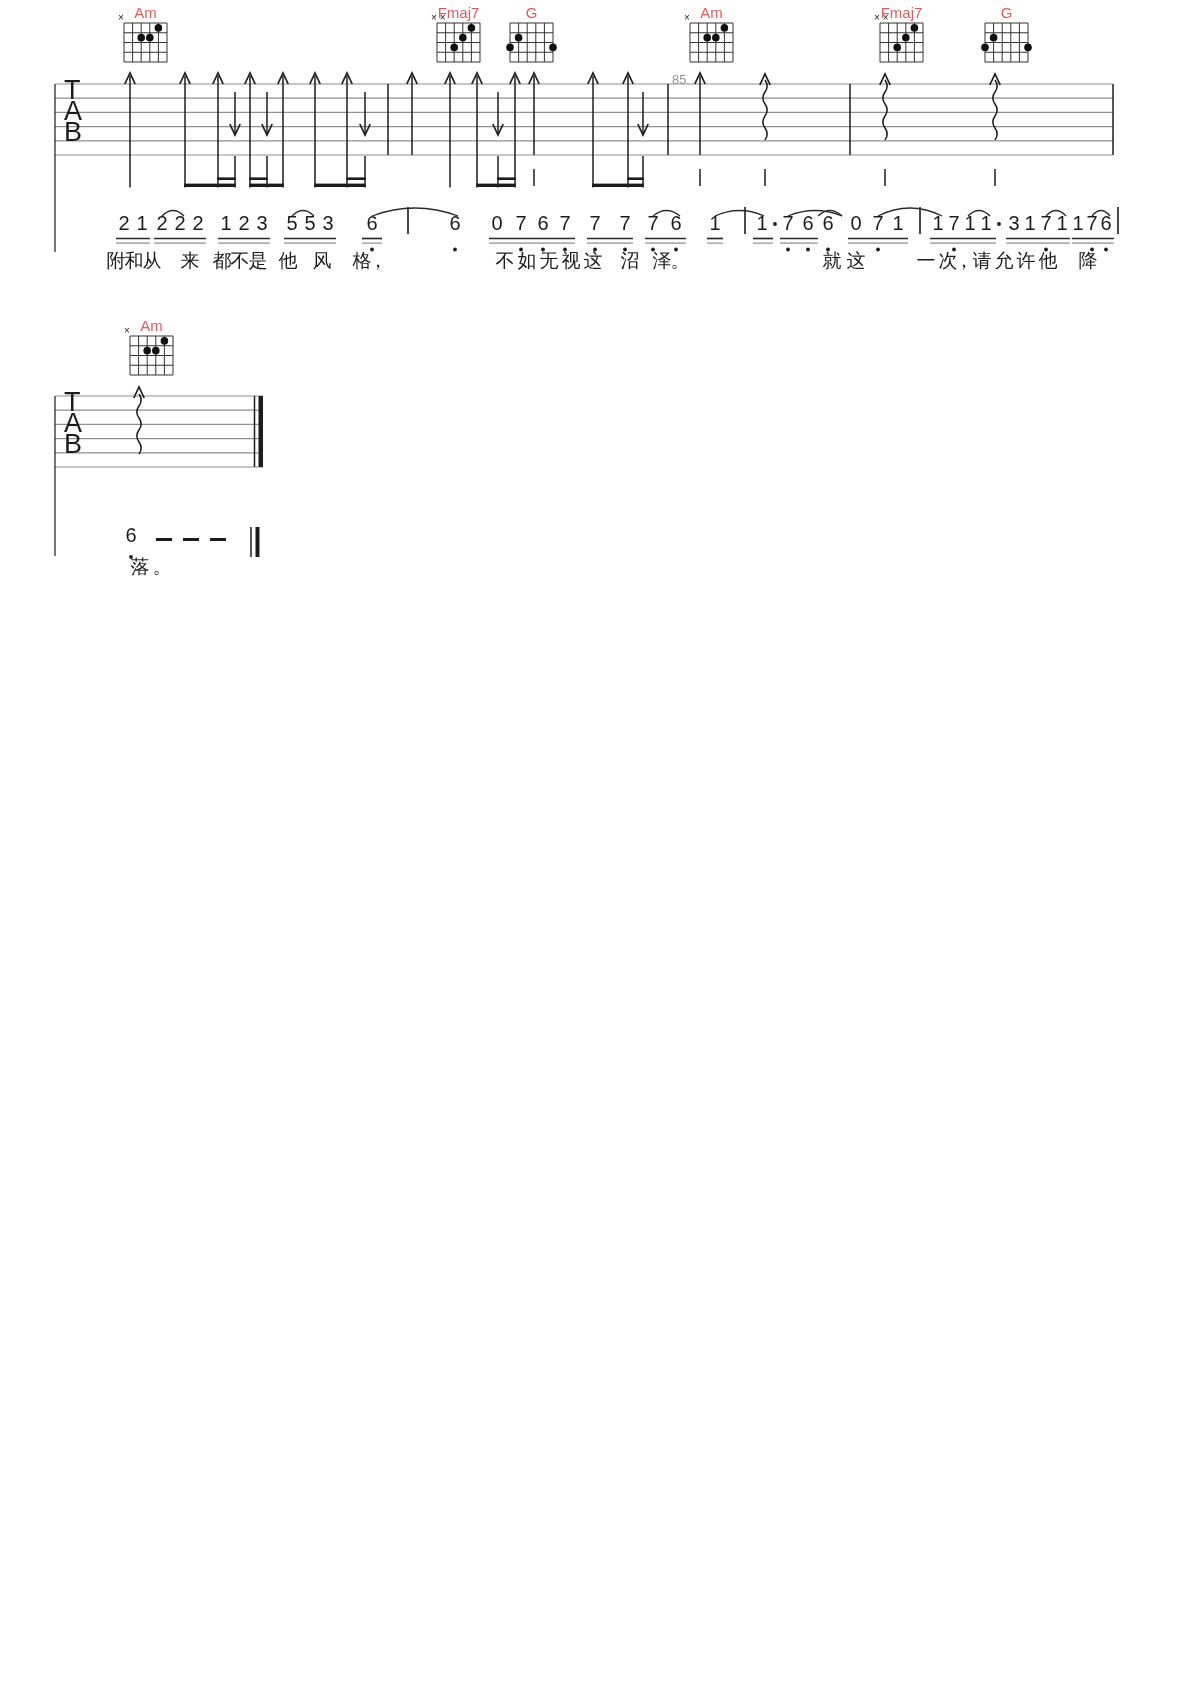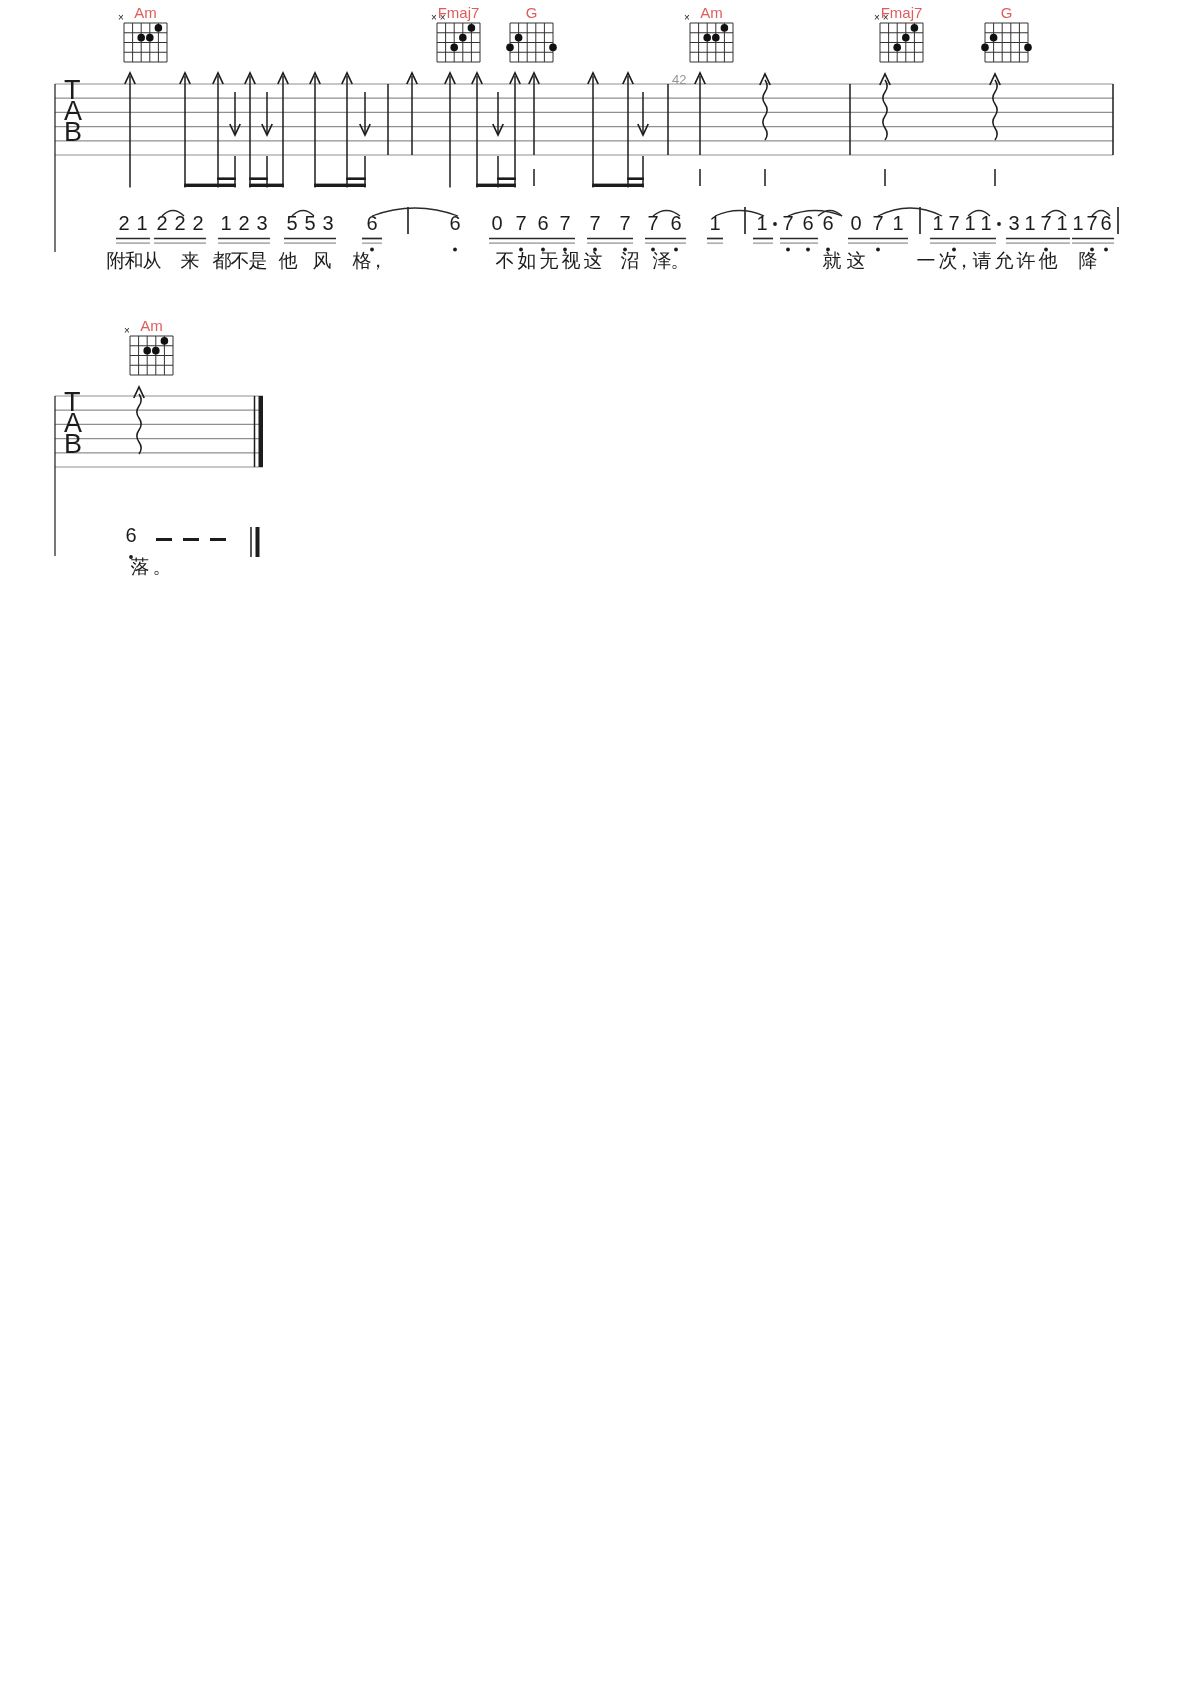--- a/index.html
+++ b/index.html
@@ -276,21 +276,21 @@
       <polyline points="133.8,398 139,387 144.2,398" fill="none" stroke="#1c1c1c" stroke-width="1.7"></polyline>
       <path d="M 139 394 q 4.3 6 0 12 q -4.3 6 0 12 q 4.3 6 0 12 q -4.3 6 0 12 q 4.3 6 0 12" fill="none" stroke="#1c1c1c" stroke-width="1.5"></path>
       <circle cx="131" cy="557" r="1.9" fill="#1c1c1c"></circle>
       <rect x="156" y="538" width="16" height="3" fill="#1c1c1c"></rect>
       <rect x="183" y="538" width="16" height="3" fill="#1c1c1c"></rect>
       <rect x="210" y="538" width="16" height="3" fill="#1c1c1c"></rect>
       <line x1="251" y1="527" x2="251" y2="557" stroke="#1c1c1c" stroke-width="1.5"></line>
       <rect x="255.5" y="527" width="4" height="30" fill="#1c1c1c"></rect>
     </svg>
   <div id="text-layer">
-    <div class="t mnum" id="measure-number" style="left: 672px; top: 72px; color: rgb(148, 148, 148);">42</div>
+    <div class="t mnum" id="measure-number" style="left: 672px; top: 72px; color: rgb(148, 148, 148);">85</div>
   <div class="t chord-label" style="left: 145.5px; top: 4px; color: rgb(224, 92, 92);">Am</div>
       <div class="t chord-label" style="left: 458.5px; top: 4px; color: rgb(224, 92, 92);">Fmaj7</div>
       <div class="t chord-label" style="left: 531.5px; top: 4px; color: rgb(224, 92, 92);">G</div>
       <div class="t chord-label" style="left: 711.5px; top: 4px; color: rgb(224, 92, 92);">Am</div>
       <div class="t chord-label" style="left: 901.5px; top: 4px; color: rgb(224, 92, 92);">Fmaj7</div>
       <div class="t chord-label" style="left: 1006.5px; top: 4px; color: rgb(224, 92, 92);">G</div>
       <div class="t chord-label" style="left: 151.5px; top: 317px; color: rgb(224, 92, 92);">Am</div>
       <div class="t tabletter" style="left: 64px; top: 79px;">T</div>
       <div class="t tabletter" style="left: 64px; top: 391px;">T</div>
       <div class="t tabletter" style="left: 64px; top: 100px;">A</div>

